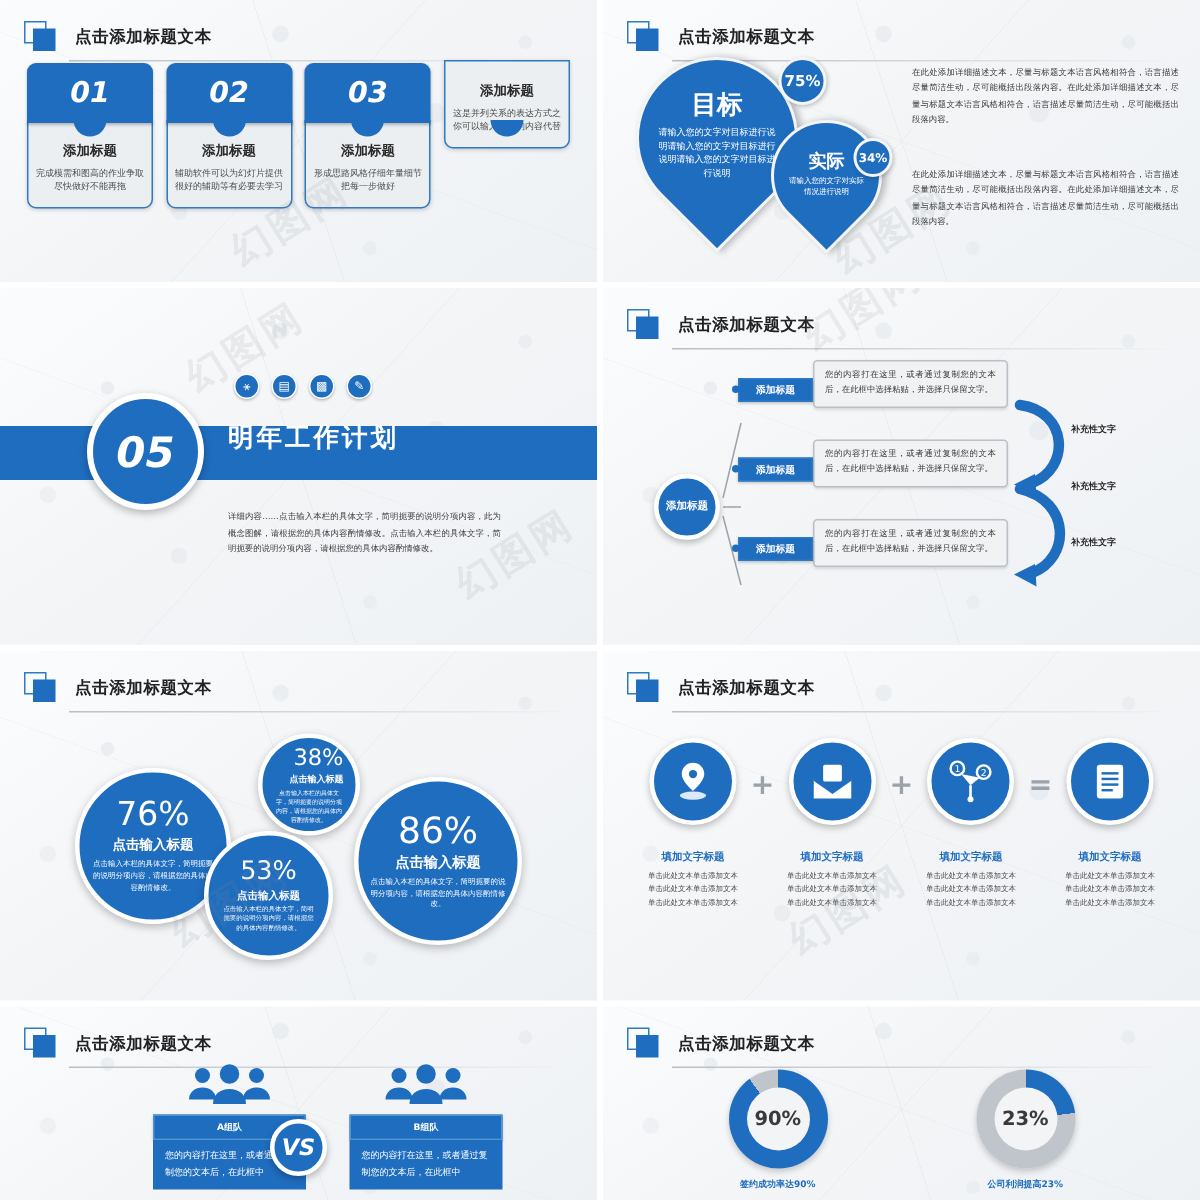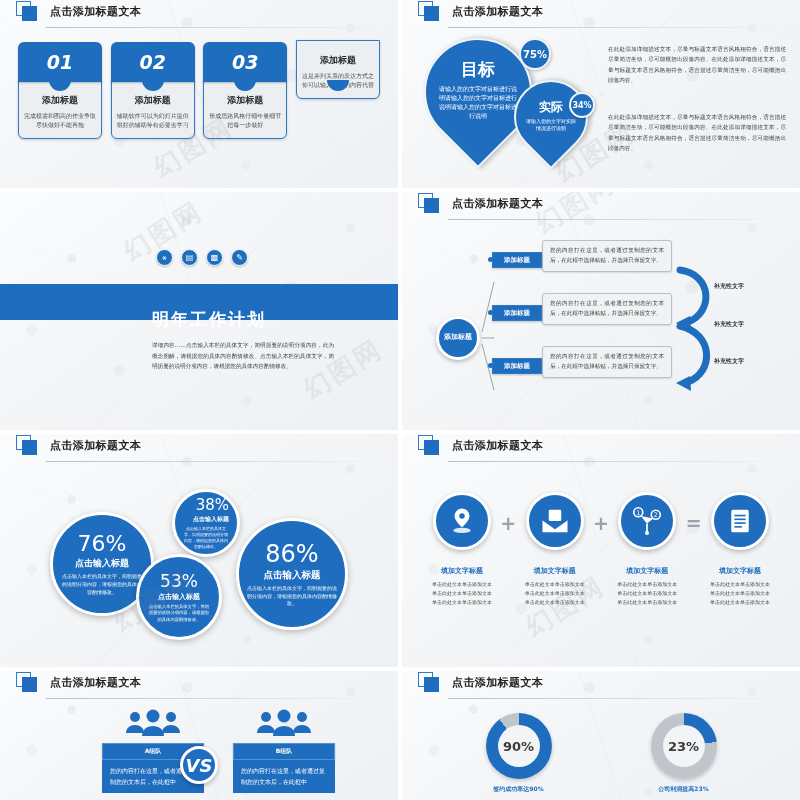--- a/index.html
+++ b/index.html
@@ -36,21 +36,21 @@
     position:absolute; inset:0;
     background:
       linear-gradient(72deg, transparent calc(50% - 0.4px), rgba(200,208,216,.35) 50%, transparent calc(50% + 0.4px)),
       linear-gradient(-48deg, transparent calc(50% - 0.4px), rgba(200,208,216,.28) 50%, transparent calc(50% + 0.4px)),
       linear-gradient(20deg, transparent calc(50% - 0.4px), rgba(200,208,216,.22) 50%, transparent calc(50% + 0.4px));
     pointer-events:none;
   }
   .inner { position:relative; z-index:2; width:100%; height:100%; }
 
   
-  .hdr { position:absolute; left:16px; top:1px; right:22px; display:flex; align-items:center; }
+  .hdr { position:absolute; left:16px; top:14px; right:22px; display:flex; align-items:center; }
   .hdr-ico { position:relative; width:24px; height:20px; flex:none; }
   .hdr-ico .sq-o { position:absolute; left:0; top:0; width:15px; height:15px; border:1.4px solid #2f7ac4; background:transparent; }
   .hdr-ico .sq-f { position:absolute; left:6px; top:5px; width:15px; height:15px; background:#1f6dbf; }
   .hdr-txt { font-size:11px; font-weight:bold; color:#222; margin-left:10px; white-space:nowrap; letter-spacing:.4px; }
   .hdr-rule { position:absolute; left:30px; right:0; bottom:-7px; height:1px;
      background:linear-gradient(to right,#b9bfc6,#dfe3e7 70%,#f0f2f4); }
 
   
   .cards { position:absolute; left:18px; right:18px; top:42px; display:flex; justify-content:space-between; }
   .card { width:84px; position:relative; }
@@ -80,21 +80,21 @@
   .badge-2 { left:167px; top:92px; width:26px; height:26px; font-size:8px; }
   .para { position:absolute; font-size:5.6px; line-height:1.85; color:#3a3a3a; text-align:justify; }
   .para-1 { left:206px; top:44px; width:178px; }
   .para-2 { left:206px; top:112px; width:178px; }
 
   
   .s3-band { position:absolute; left:0; right:0; top:92px; height:36px; background:#1f6dbf; }
   .s3-circ { position:absolute; left:58px; top:70px; width:78px; height:78px; border-radius:50%;
      background:#1f6dbf; border:4px solid #fff; box-shadow:0 2px 6px rgba(0,0,0,.28);
      display:flex; align-items:center; justify-content:center; color:#fff; font-size:28px; font-weight:bold; font-style:italic; z-index:3; }
-  .s3-title { position:absolute; left:152px; top:116px; color:#fff; font-size:17px; font-weight:bold; letter-spacing:2px; z-index:3; }
+  .s3-title { position:absolute; left:152px; top:88px; color:#fff; font-size:17px; font-weight:bold; letter-spacing:2px; z-index:3; }
   .s3-icons { position:absolute; left:156px; top:57px; display:flex; gap:8px; z-index:3; }
   .s3-ico { width:17px; height:17px; border-radius:50%; background:#1f6dbf; border:1.4px solid #fff;
      box-shadow:0 1px 2px rgba(0,0,0,.25); display:flex; align-items:center; justify-content:center; color:#fff; font-size:8px; }
   .s3-desc { position:absolute; left:152px; top:148px; width:182px; font-size:5.6px; line-height:1.9; color:#3b3b3b; text-align:justify; }
 
   
   .f-root { position:absolute; left:34px; top:124px; width:44px; height:44px; border-radius:50%;
      background:#1f6dbf; border:3px solid #fff; box-shadow:0 2px 4px rgba(0,0,0,.25);
      display:flex; align-items:center; justify-content:center; color:#fff; font-size:7px; font-weight:bold; text-align:center; line-height:1.3; z-index:3; }
   .f-tag { position:absolute; left:90px; width:50px; height:16px; background:#1f6dbf; border:1px solid #2f7ac4;
@@ -132,21 +132,21 @@
 
   
   .team { position:absolute; width:102px; }
   .team-ico { text-align:center; height:34px; }
   .team-ico svg { width:62px; height:32px; fill:#1f6dbf; }
   .team-name { background:#1f6dbf; border:1px solid #4f93cf; color:#fff; font-size:6px; font-weight:bold;
      text-align:center; padding:3px 0; box-shadow:0 1px 2px rgba(0,0,0,.2); }
   .team-body { background:#1f6dbf; color:#fff; font-size:6px; line-height:1.9; padding:5px 8px; text-align:left; }
   .vs { position:absolute; left:180px; top:75px; width:38px; height:38px; border-radius:50%;
      background:#1f6dbf; border:3px solid #fff; box-shadow:0 2px 5px rgba(0,0,0,.28);
-     display:flex; align-items:center; justify-content:center; color:#fff; font-size:18px; font-weight:bold; font-style:italic; z-index:5; }
+     display:flex; align-items:center; justify-content:center; color:#fff; font-size:15px; font-weight:bold; font-style:italic; z-index:5; }
 
   
   .donuts { position:absolute; left:34px; right:34px; top:42px; display:flex; justify-content:space-around; }
   .donut-col { text-align:center; }
   .donut { width:66px; height:66px; border-radius:50%; position:relative; margin:0 auto;
      box-shadow:0 2px 4px rgba(0,0,0,.2); }
   .donut .hole { position:absolute; left:12px; top:12px; width:42px; height:42px; border-radius:50%;
      background:#f2f4f6; display:flex; align-items:center; justify-content:center;
      font-size:13px; font-weight:bold; color:#3a3a3a; }
   .donut-lbl { margin-top:6px; font-size:6px; font-weight:bold; color:#1f6dbf; white-space:nowrap; }
@@ -238,20 +238,21 @@
 
   <div class="slide">
       <div class="inner">
     <div class="s3-band"></div>
     <div class="s3-icons">
       <span class="s3-ico">⚹</span>
       <span class="s3-ico">▤</span>
       <span class="s3-ico">▩</span>
       <span class="s3-ico">✎</span>
     </div>
+    <div class="s3-circ">05</div>
     <div class="s3-title">明年工作计划</div>
     <div class="s3-desc">详细内容……点击输入本栏的具体文字，简明扼要的说明分项内容，此为概念图解，请根据您的具体内容酌情修改。点击输入本栏的具体文字，简明扼要的说明分项内容，请根据您的具体内容酌情修改。</div>
     <div class="wm" style="left:120px;top:22px;">幻图网</div>
     <div class="wm" style="left:300px;top:160px;">幻图网</div>
   </div>
     </div>
 
   <div class="slide">
       <div class="inner">
     <div class="hdr">

